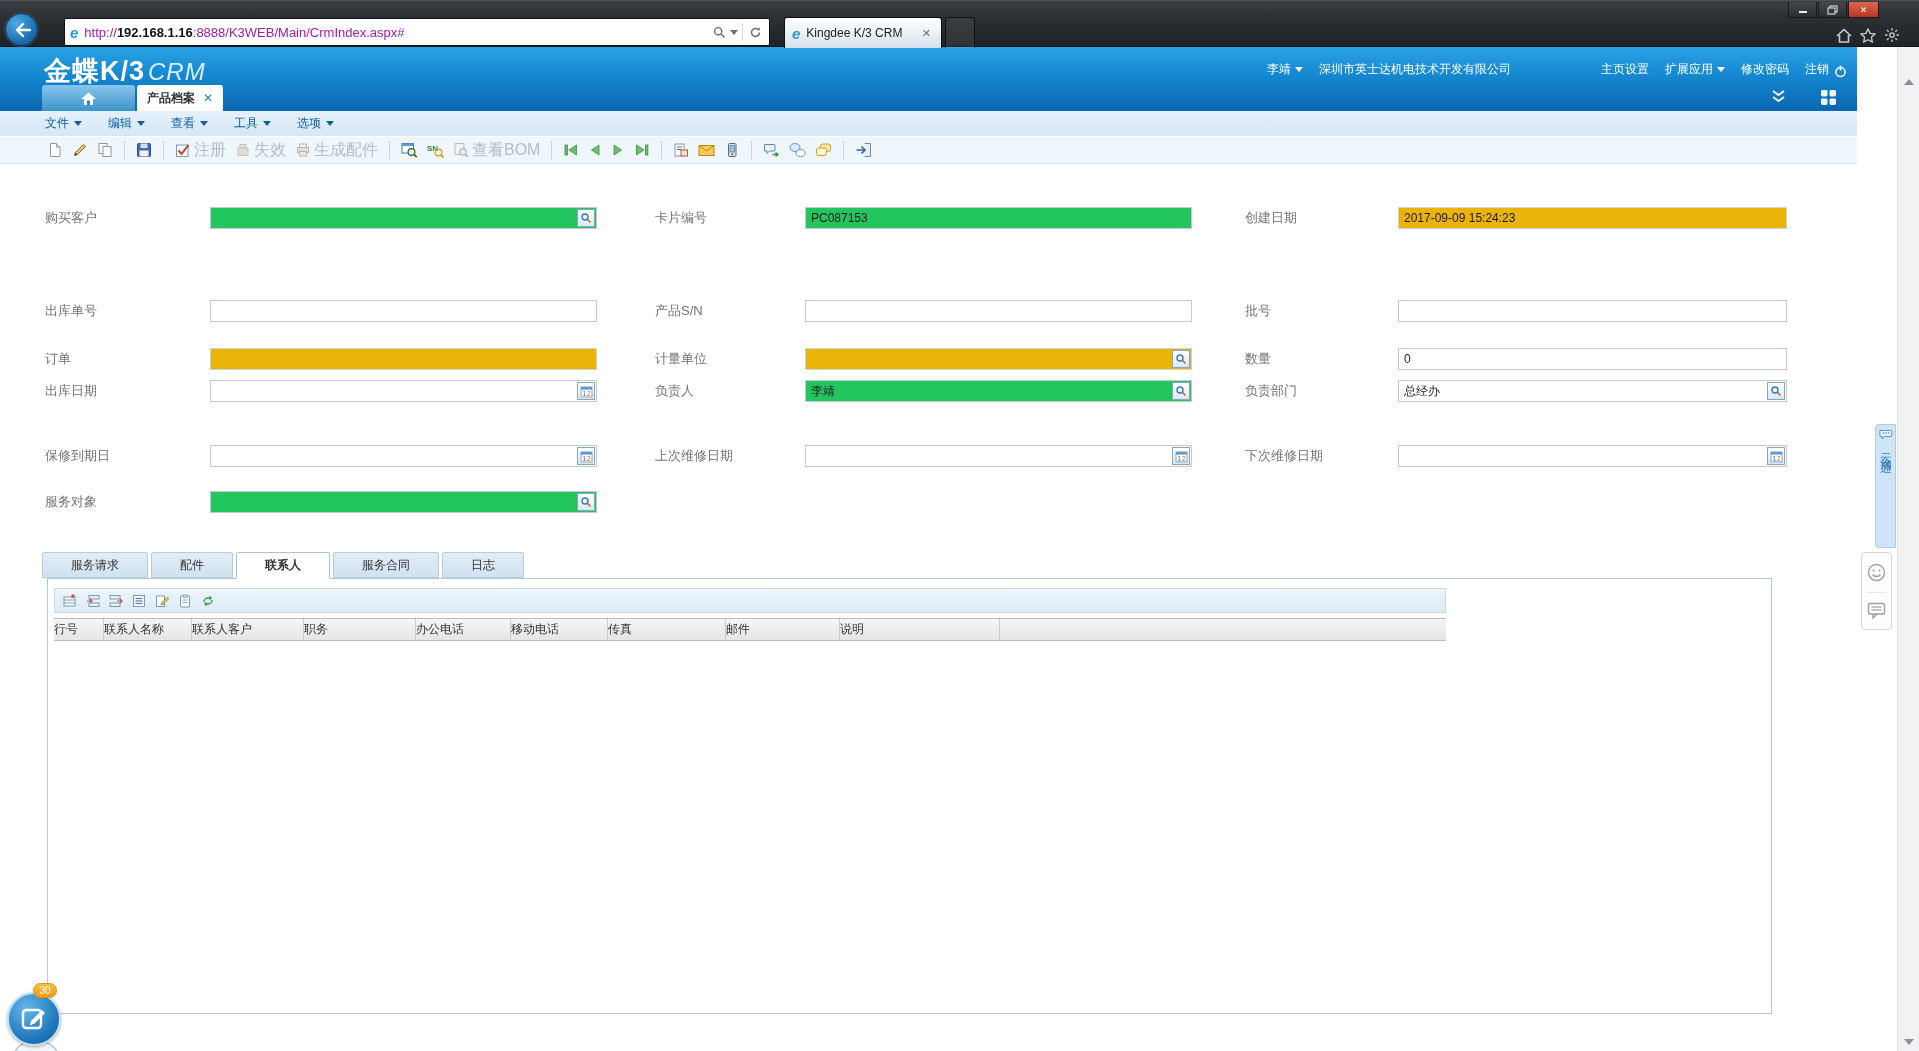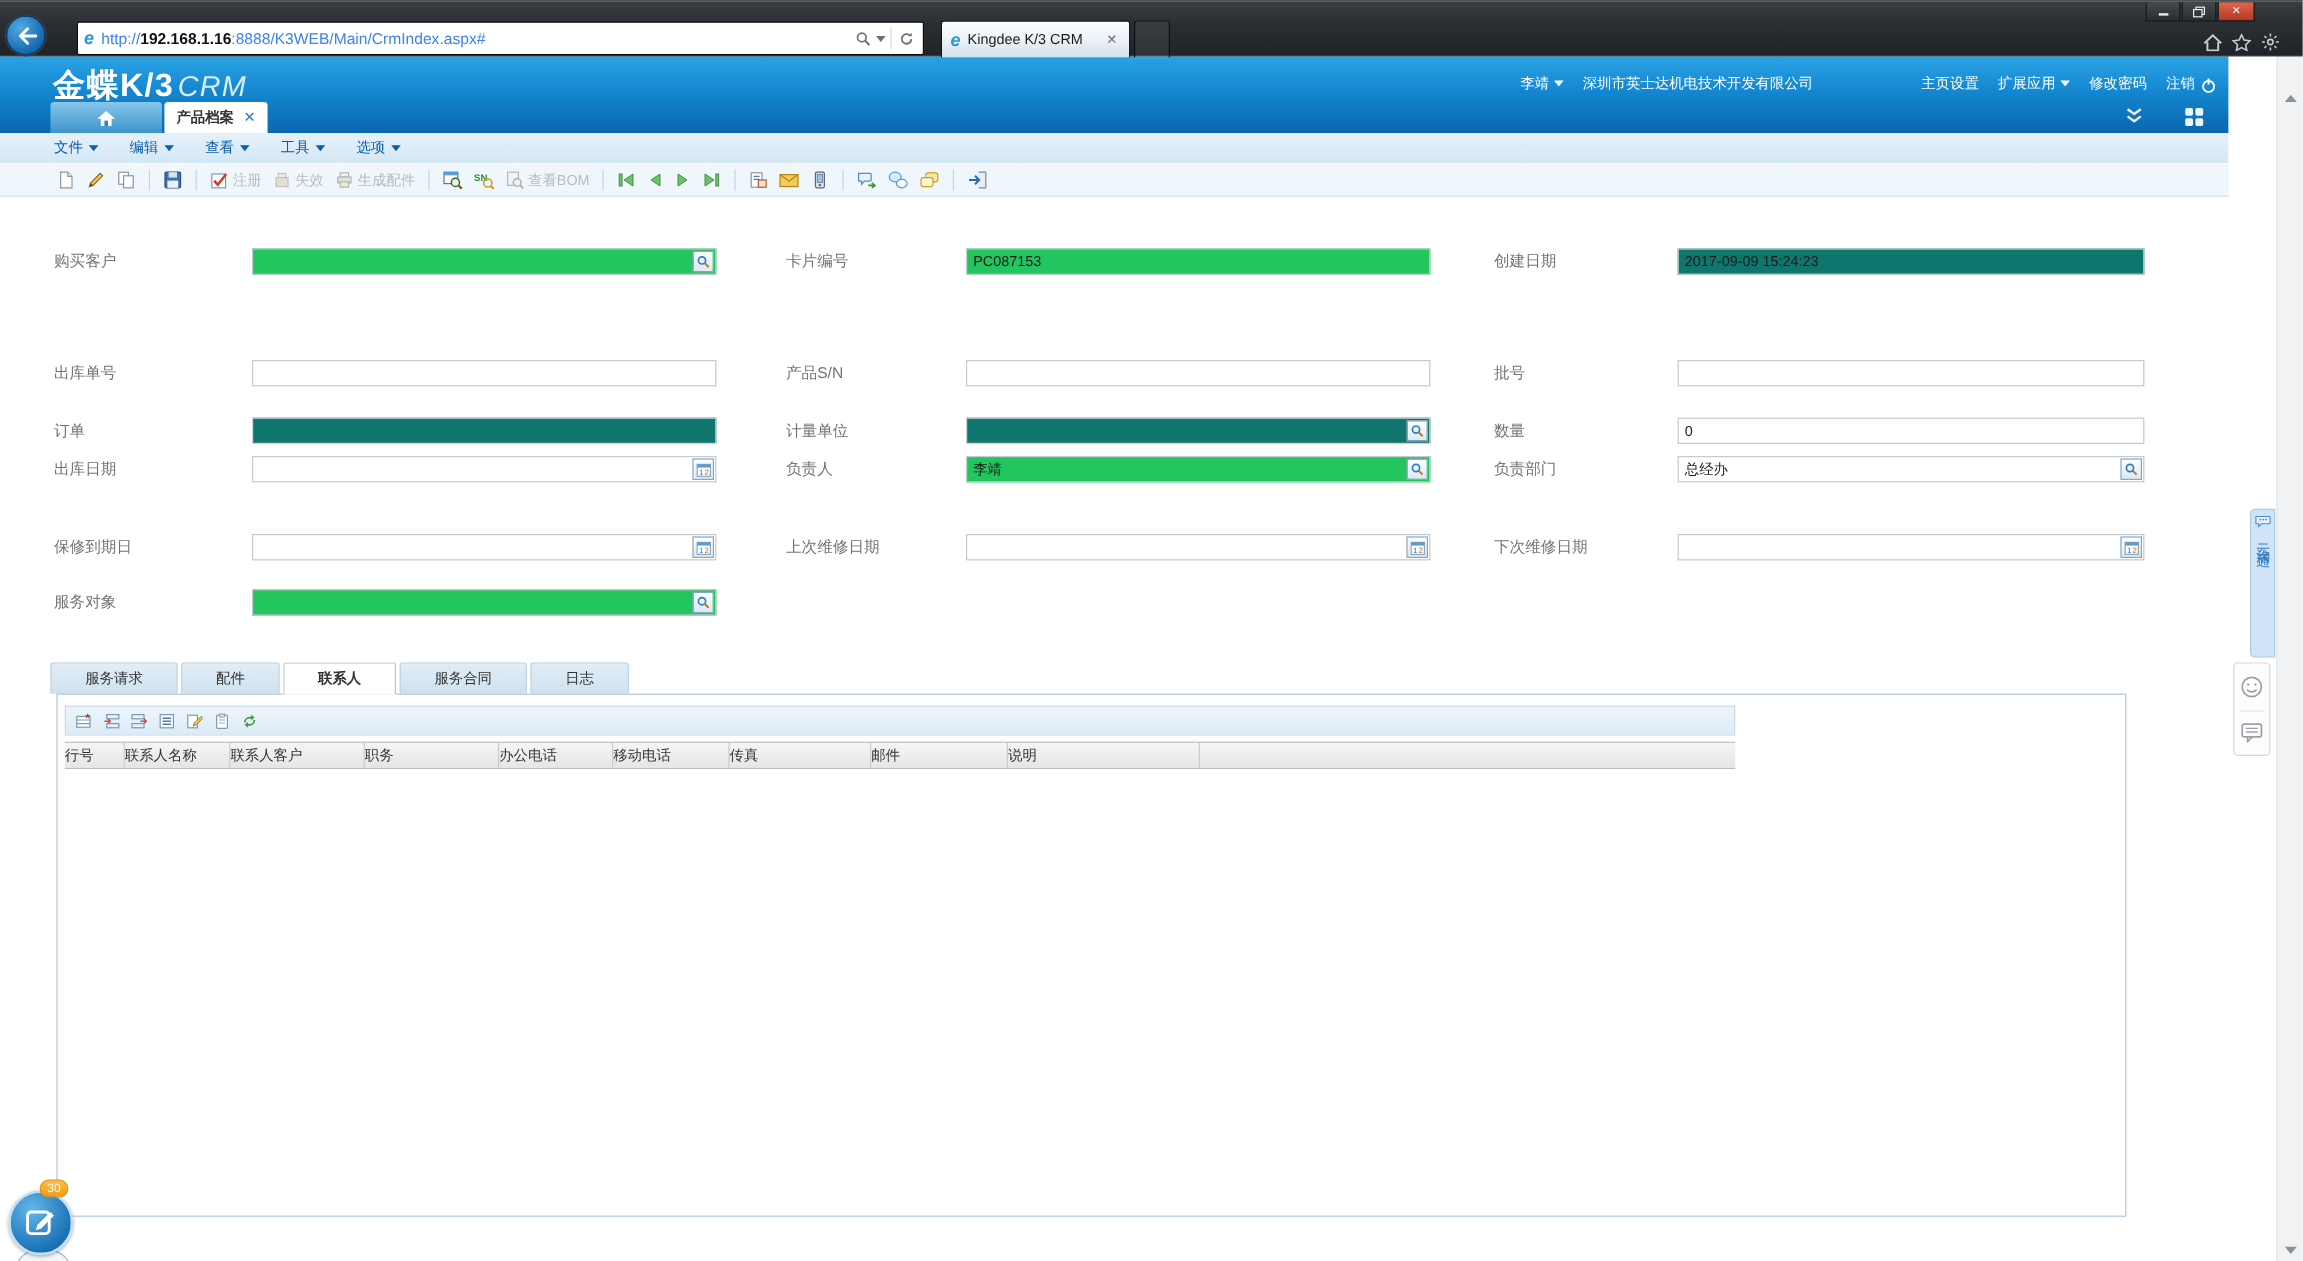--- a/index.html
+++ b/index.html
@@ -12,21 +12,21 @@
     border-top:1px solid #4a4f55;border-bottom:1px solid #121416;z-index:50}
   #back-btn{position:absolute;left:5px;top:13px;width:33px;height:33px;border-radius:50%;
     background:radial-gradient(circle at 35% 30%,#51abe4,#1b6cb0 65%,#11528a);
     border:1px solid #0d3d68;box-shadow:0 0 0 1px #3d4248;display:flex;align-items:center;justify-content:center;z-index:60}
   #fwd-btn{position:absolute;left:40px;top:19px;width:22px;height:22px;border-radius:50%;
     background:#2e3236;border:1px solid #44494e;display:flex;align-items:center;justify-content:center}
   #url-bar{position:absolute;left:64px;top:17px;width:706px;height:28px;background:#fff;
     border:1px solid #0e1012;border-radius:2px;display:flex;align-items:center;padding:0 5px;font-size:13px}
   .fav-e{color:#2699d6;font-weight:bold;font-style:italic;font-size:15px;line-height:1;margin-right:6px}
   #url-text{flex:1;white-space:nowrap;overflow:hidden}
-  .url-gray{color:#3b82f6}.url-host{color:#111;font-weight:bold}
+  .url-gray{color:#a21caf}.url-host{color:#111;font-weight:bold}
   .urlbtn{display:flex;align-items:center;justify-content:center;width:18px;height:22px}
   .vsep-dark{width:1px;height:18px;background:#d8d8d8;margin:0 3px}
   #browser-tab{position:absolute;left:784px;top:16px;width:158px;height:31px;
     background:linear-gradient(#fdfefe,#e9f0f6 55%,#d4e1ec);border:1px solid #0e1012;border-bottom:none;
     border-radius:3px 3px 0 0;display:flex;align-items:center;padding:0 7px;font-size:12px;color:#1c1c1c}
   #tab-stub{position:absolute;left:945px;top:16px;width:30px;height:31px;background:rgba(255,255,255,.07);
     border:1px solid #0e1012;border-bottom:none;border-radius:3px 3px 0 0}
   .tab-close{margin-left:auto;color:#6b6f73;font-size:11px;font-weight:bold;padding:1px 3px;cursor:pointer}
   #win-controls{position:absolute;left:1788px;top:1px;display:flex;gap:1px}
   .winbtn{width:29px;height:16px;background:linear-gradient(#45494e,#2a2e32);border:1px solid #17191b;
@@ -52,32 +52,32 @@
   #menu-bar{position:absolute;left:0;top:111px;width:1857px;height:26px;
     background:linear-gradient(#e6f1fa,#d4e7f5);border-bottom:1px solid #fdfdfd;display:flex;align-items:center;padding-left:45px;gap:26px}
   .menu-item{color:#0b5ea8;font-size:12px;display:flex;align-items:center;gap:5px;cursor:pointer}
   .caret-b{display:inline-block;border-left:4px solid transparent;border-right:4px solid transparent;border-top:5px solid #0b5ea8}
 
   
   #toolbar{position:absolute;left:0;top:137px;width:1857px;height:27px;background:#f0f7fc;
     border-bottom:1px solid #d3e1ec;display:flex;align-items:center;padding-left:45px;gap:5px}
   .tbtn{display:flex;align-items:center;gap:3px;padding:2px;border-radius:2px;cursor:pointer}
   .tsep{width:1px;height:18px;background:#c4d4e2;margin:0 4px}
-  .tlbl{font-size:12px;color:#b6bcc2}
+  .tlbl{font-size:16px;color:#b6bcc2}
 
   
   #form-area{position:absolute;left:0;top:164px;width:1857px;height:388px;background:#fff}
   .frow{position:absolute;left:0;width:100%;height:24px}
   .flabel{position:absolute;font-size:13px;color:#737373;line-height:22px}
   .l1{left:45px}.l2{left:655px}.l3{left:1245px}
   .fld{position:absolute;height:22px;border:1px solid #c3cad1;background:#fff;font-size:12px;color:#1c1c1c;
     line-height:20px;padding:0 20px 0 5px;overflow:hidden;white-space:nowrap}
   .f1{left:210px;width:387px}.f2{left:805px;width:387px}.f3{left:1398px;width:389px}
   .fld.yellow{background:#22c55e}
-  .fld.dis{background:#0f766e;border-color:#ccd4db}
+  .fld.dis{background:#eab308;border-color:#ccd4db}
   .sbtn{position:absolute;right:1px;top:1px;width:18px;height:18px;border:1px solid #88a5bd;
     background:linear-gradient(#fefefe,#dce9f3);display:flex;align-items:center;justify-content:center;cursor:pointer}
 
   
   #detail-tabs{position:absolute;left:42px;top:552px;display:flex;gap:3px;z-index:5}
   .dtab{height:26px;padding:0 28px;background:linear-gradient(#e2edf6,#cfe2f0);border:1px solid #b4cce0;
     border-radius:2px 2px 0 0;font-size:12px;color:#333;display:flex;align-items:center;cursor:pointer}
   .dtab.active{background:#fff;font-weight:bold;height:27px;border-color:#a9c4da;border-bottom-color:#fff}
   #grid-panel{position:absolute;left:47px;top:578px;width:1725px;height:436px;border:1px solid #b2c9dc;background:#fff}
   #grid-toolbar{position:absolute;left:6px;top:9px;width:1392px;height:25px;

